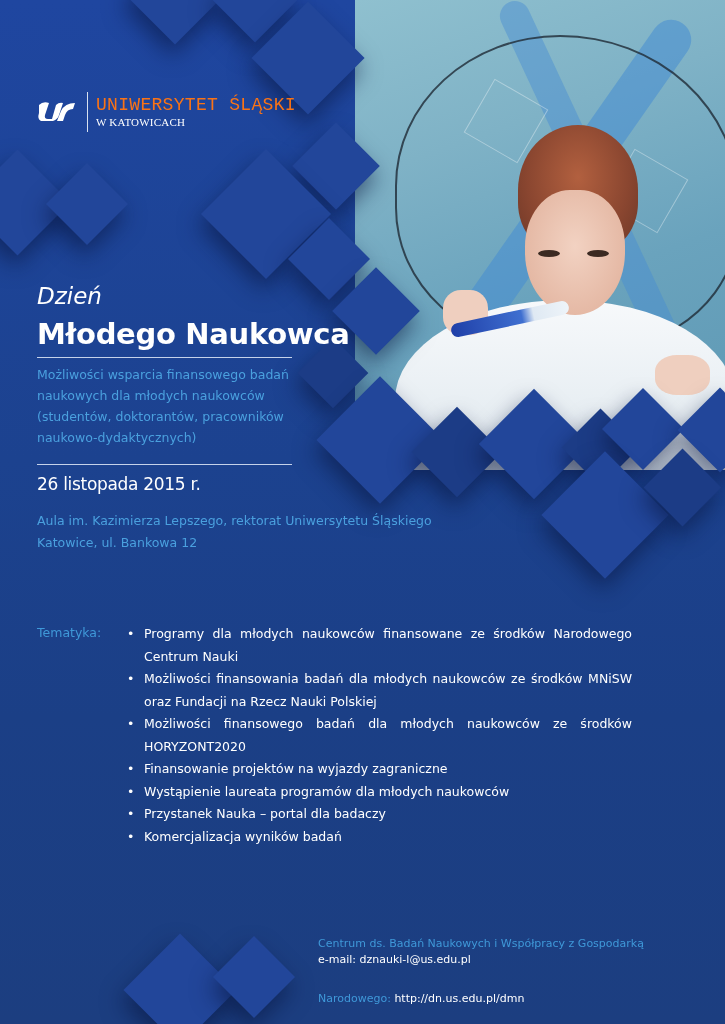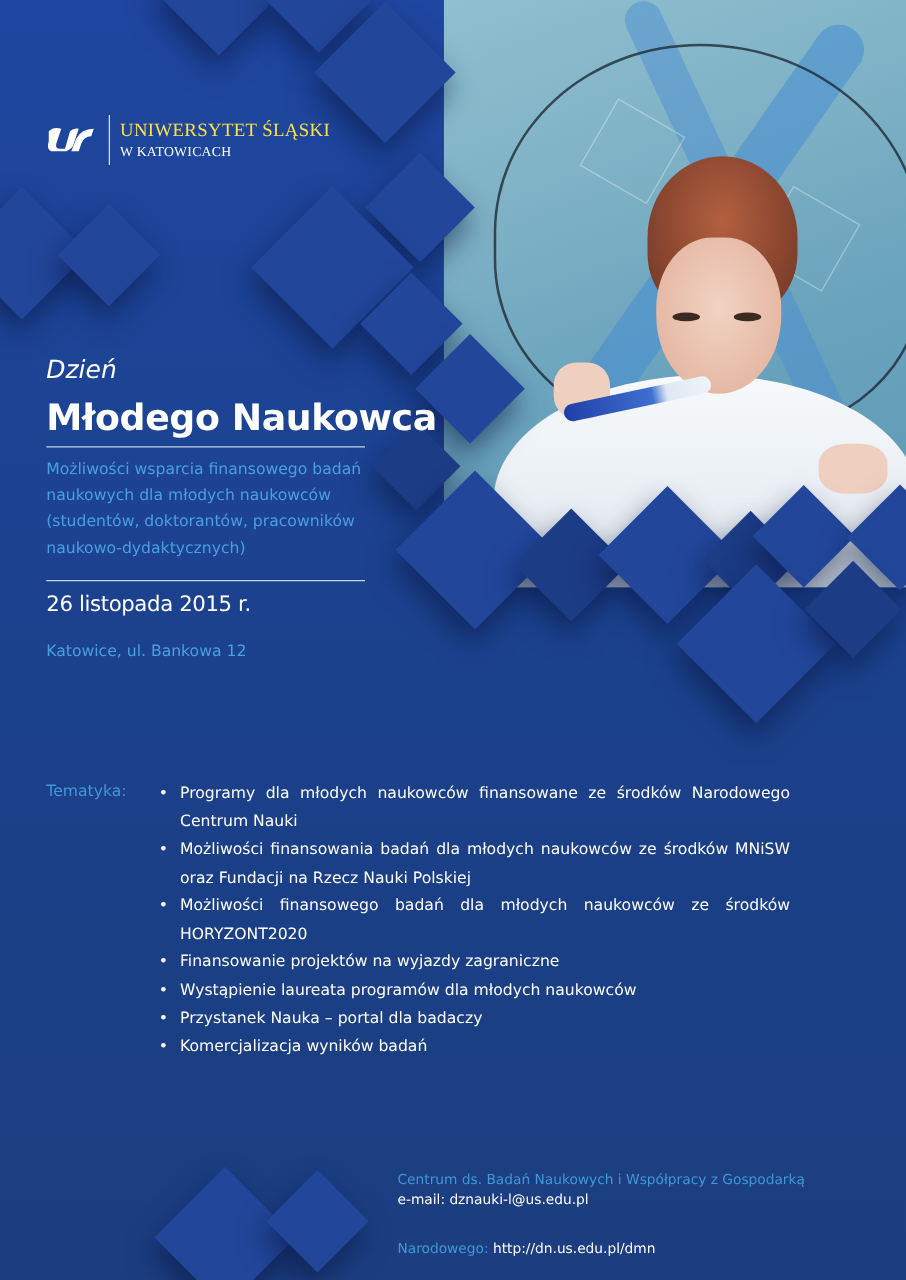--- a/index.html
+++ b/index.html
@@ -65,24 +65,24 @@
     position:absolute; transform:rotate(45deg);
     background:#22469a;
     box-shadow: 6px 10px 22px rgba(8,20,60,.55);
   }
   .dm.dark { background:#1c3c86; }
 
   
   .logo { position:absolute; left:37px; top:92px; display:flex; align-items:center; }
   .logo-mark { width:40px; height:26px; position:relative; }
   .logo-sep { width:1px; height:40px; background:#d8e1f0; margin:0 8px 0 10px; }
-  .logo-text1 { font-family:Liberation Serif, serif; color:#fde047; font-size:15px; letter-spacing:.3px; line-height:19px; }
+  .logo-text1 { font-family:Liberation Mono, monospace; color:#f97316; font-size:18px; letter-spacing:.3px; line-height:19px; }
   .logo-text2 { font-family:"Liberation Serif", serif; color:#fff; font-size:11px; letter-spacing:.2px; line-height:14px; }
 
-  .title1 { position:absolute; left:37px; top:283px; color:#fff; font-size:20px; font-style:italic; font-weight:300;text-align:center; }
+  .title1 { position:absolute; left:37px; top:283px; color:#fff; font-size:23px; font-style:italic; font-weight:300;text-align:center; }
   .title2 { position:absolute; left:37px; top:317px; color:#fff; font-size:29px; font-weight:bold; letter-spacing:-.3px; }
   .hr { position:absolute; left:37px; height:1px; background:#c5d2ea; width:255px; }
   .subtitle { position:absolute; left:37px; top:364px; width:270px; color:#4aa0de; font-size:12.5px; line-height:21px; }
   .date { position:absolute; left:37px; top:474px; color:#fff; font-size:17px; letter-spacing:-.3px; }
   .venue { position:absolute; left:37px; top:510px; color:#4aa0de; font-size:12.5px; line-height:22px; }
 
   .topics-label { position:absolute; left:37px; top:625px; color:#3f98d8; font-size:12.5px; }
   .topics { position:absolute; left:127px; top:623px; width:505px; margin:0; padding:0; list-style:none; }
   .topics li { position:relative; padding-left:17px; color:#fff; font-size:12.5px; line-height:22.5px; text-align:justify; }
   .topics li::before { content:"•"; position:absolute; left:0; top:0; color:#fff; }
@@ -150,20 +150,21 @@
   </div>
 </div>
 
 <div class="title1">Dzień</div>
 <div class="title2">Młodego Naukowca</div>
 <div class="hr" style="top:357px;"></div>
 <div class="subtitle">Możliwości wsparcia finansowego badań naukowych dla młodych naukowców (studentów, doktorantów, pracowników naukowo-dydaktycznych)</div>
 <div class="hr" style="top:464px;"></div>
 <div class="date">26 listopada 2015 r.</div>
 <div class="venue">
+  <div>Aula im. Kazimierza Lepszego, rektorat Uniwersytetu Śląskiego</div>
   <div>Katowice, ul. Bankowa 12</div>
 </div>
 
 <div class="topics-label">Tematyka:</div>
 <ul class="topics">
   <li>Programy dla młodych naukowców finansowane ze środków Narodowego Centrum Nauki</li>
   <li>Możliwości finansowania badań dla młodych naukowców ze środków MNiSW oraz Fundacji na Rzecz Nauki Polskiej</li>
   <li>Możliwości finansowego badań dla młodych naukowców ze środków HORYZONT2020</li>
   <li>Finansowanie projektów na wyjazdy zagraniczne</li>
   <li>Wystąpienie laureata programów dla młodych naukowców</li>

